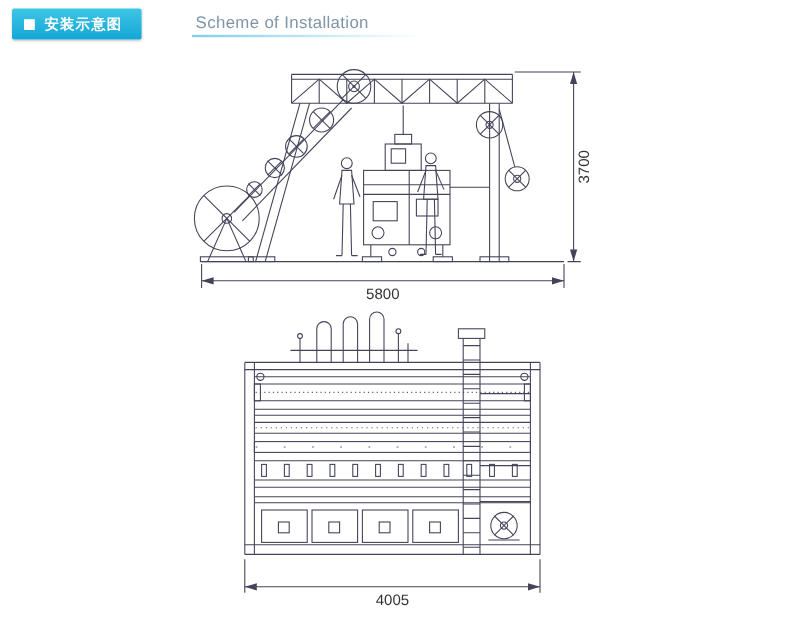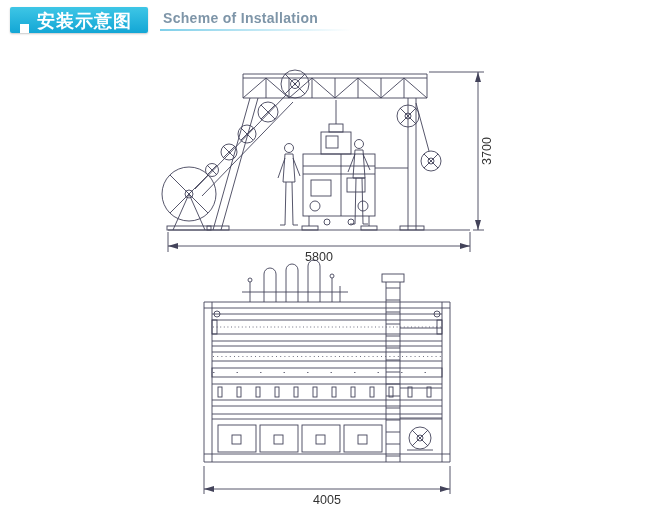--- a/index.html
+++ b/index.html
@@ -2,30 +2,30 @@
 <html><head>
 <meta charset="utf-8">
 <style>
   html,body{margin:0;padding:0;}
   body{
     width:655px;height:519px;position:relative;background:#ffffff;
     font-family:"Liberation Sans",sans-serif;overflow:hidden;
   }
   .badge{
     position:absolute;left:10px;top:7px;height:26px;
-    display:flex;align-items:flex-end;gap:8px;
+    display:flex;align-items:center;gap:8px;
     padding:0 16px 0 10px;border-radius:2px;
     background:linear-gradient(180deg,#3ec6e6 0%,#13a6d5 100%);
     box-shadow:0 1px 2px rgba(0,0,0,.22);
-    color:#fff;font-size:18px;font-weight:bold;letter-spacing:1px;
+    color:#fff;font-size:12px;font-weight:bold;letter-spacing:1px;
   }
   .badge-square{width:9px;height:9px;background:#fff;flex:0 0 auto;}
   .title-en{
     position:absolute;left:163px;top:10px;
-    color:#7e95a8;font-size:14px;letter-spacing:.3px;font-weight:bold;
+    color:#7e95a8;font-size:14px;letter-spacing:.3px;
   }
   .header-line{
     position:absolute;left:160px;top:29px;width:192px;height:2px;
     background:linear-gradient(to right,#7fcfe9 0%,rgba(255,255,255,0) 100%);
   }
   .fig{position:absolute;}
   svg{display:block;}
   svg .ln{stroke:#43435a;stroke-width:0.9;fill:none;}
   svg .fl{fill:#43435a;stroke:none;}
   svg text{font-family:"Liberation Sans","DejaVu Sans",sans-serif;font-size:12.5px;fill:#333;stroke:none;}
@@ -33,21 +33,21 @@
 </head>
 <body>
 
 <div class="badge">
   <span class="badge-square"></span>
   <span>安装示意图</span>
 </div>
 <div class="title-en">Scheme of Installation</div>
 <div class="header-line"></div>
 
-<div class="fig" style="left:105px;top:48px;width:405px;height:222px;text-align:center;">
+<div class="fig" style="left:105px;top:36px;width:405px;height:222px;text-align:center;">
 <svg width="405" height="222" viewBox="0 0 405 222">
 
   <g>
     <line class="ln" x1="63" y1="182" x2="365" y2="182" stroke-width="1.1"></line>
   </g>
 
   <g>
     <line class="ln" x1="138" y1="26" x2="322" y2="26"></line>
     <line class="ln" x1="138" y1="30" x2="322" y2="30"></line>
     <line class="ln" x1="138" y1="50" x2="322" y2="50"></line>

